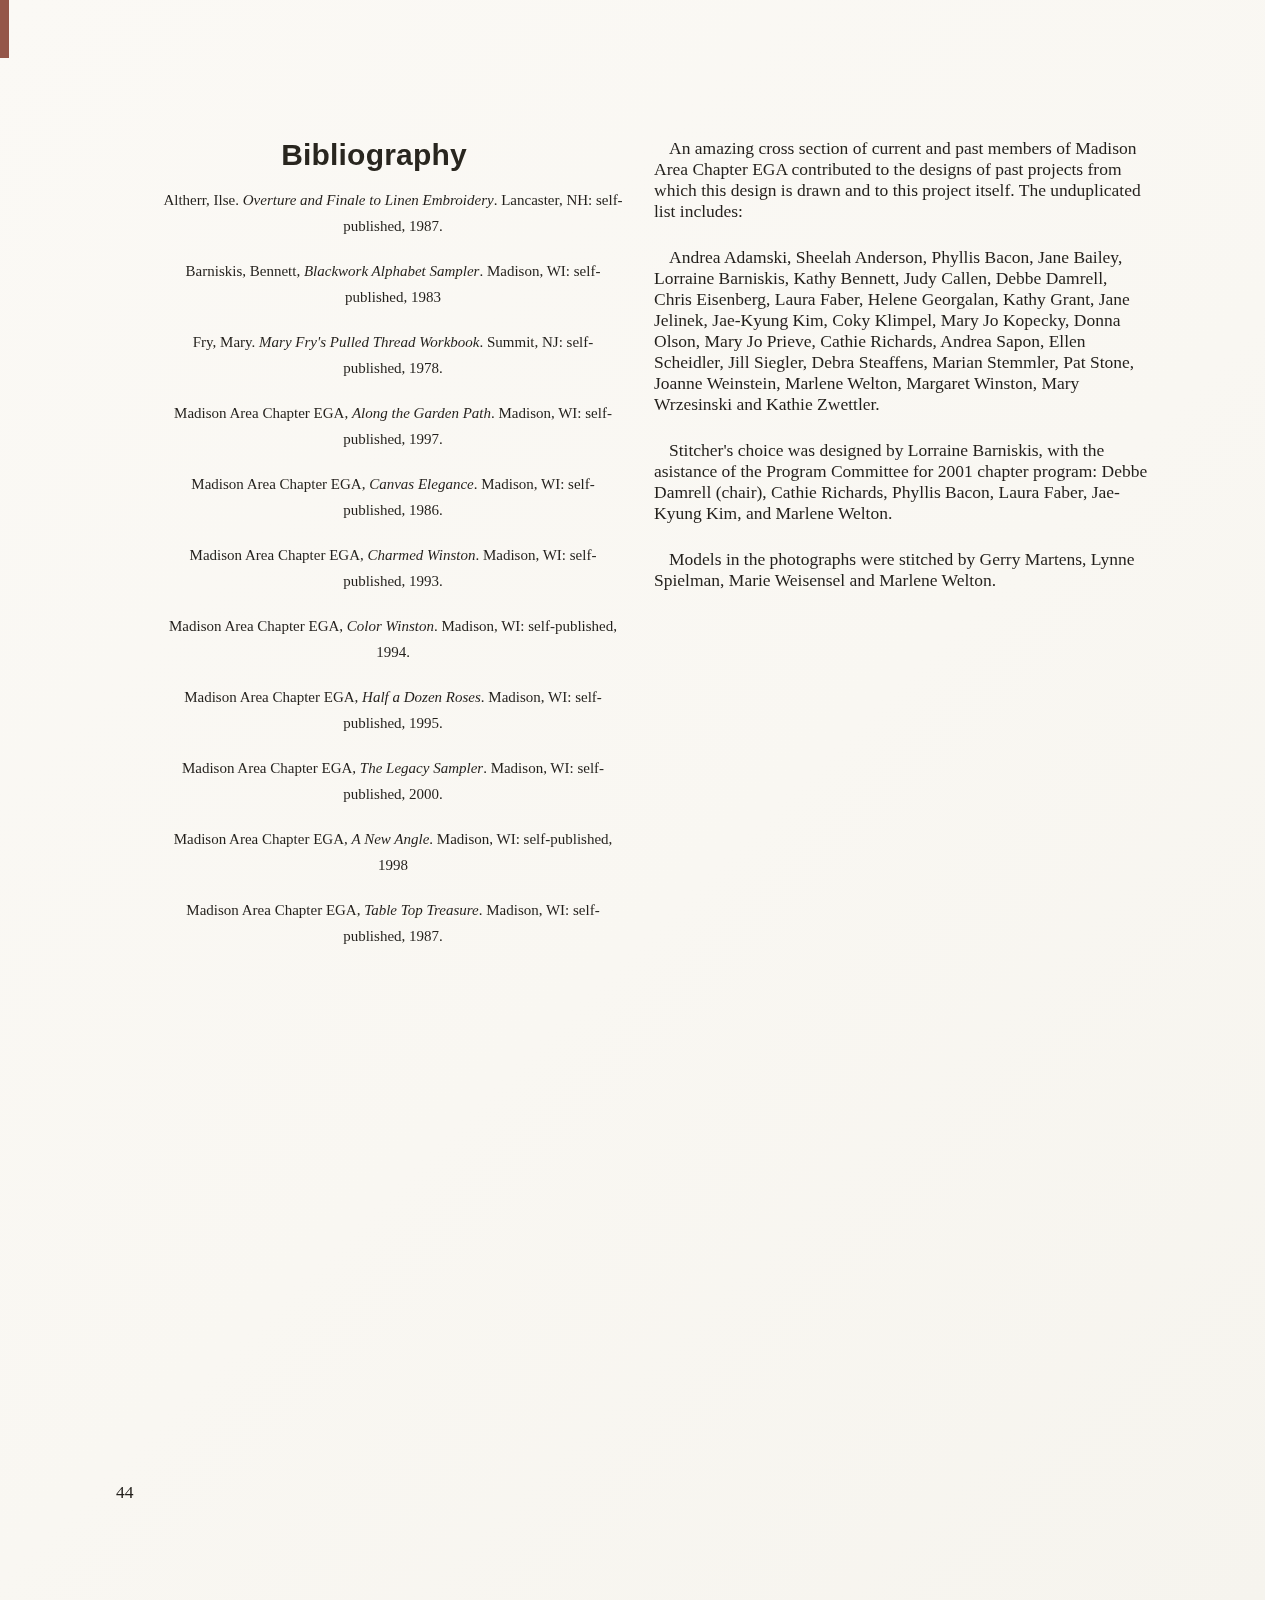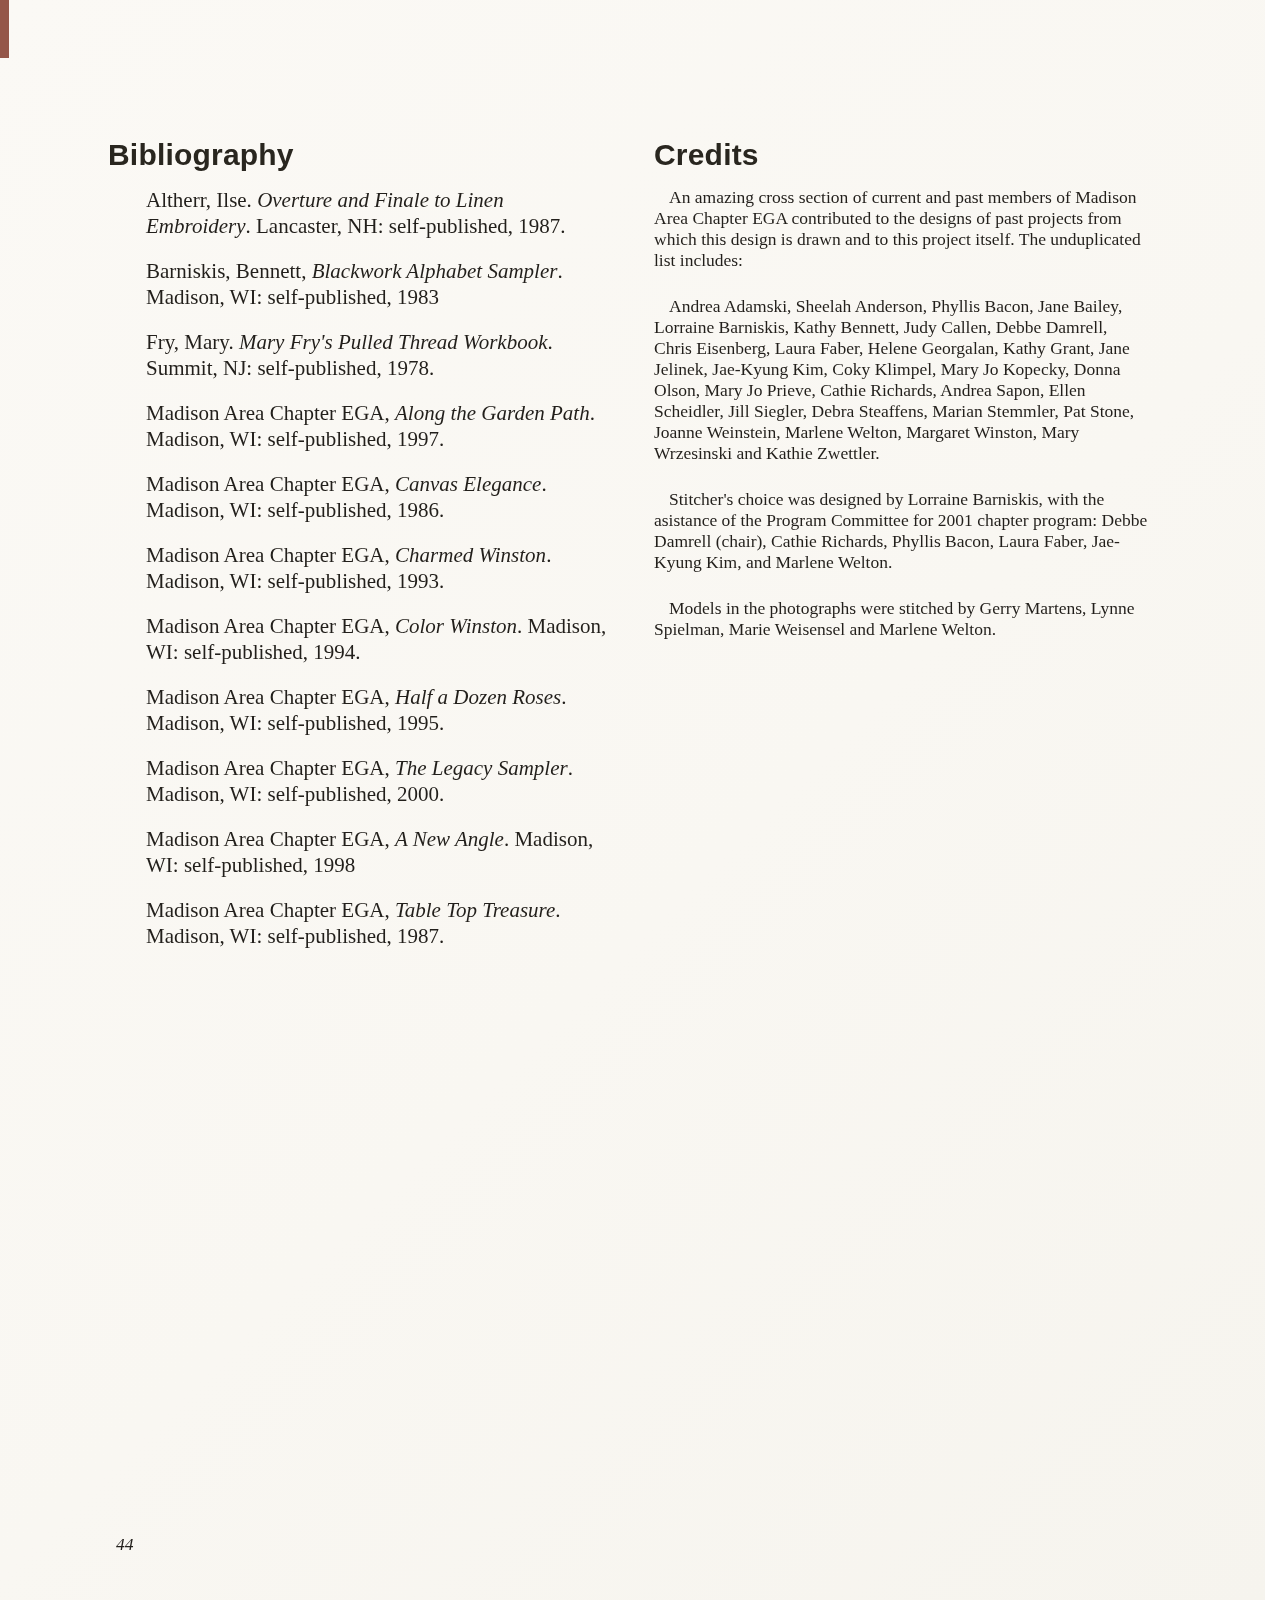--- a/index.html
+++ b/index.html
@@ -23,58 +23,58 @@
     width: 9px;
     height: 58px;
     background: #7a2d1e;
     opacity: 0.8;
   }
   .col {
     position: absolute;
     top: 138px;
   }
   .col-left {
-    left: 108px;
+    left: 124px;
     width: 500px;
+    text-align: center;
   }
   .col-right {
     left: 654px;
     width: 494px;
   }
   .heading {
     font-family: "Liberation Sans", sans-serif;
     font-weight: bold;
     font-size: 30px;
     letter-spacing: 0.2px;
     margin: 0 0 15px 0;
     color: #29261f;
   }
   .bib-list {
     margin-left: 38px;
   }
   .bib-entry {
-    font-size: 21px;
+    font-size: 15px;
     line-height: 26px;
     margin: 0 0 19px 0;
   }
   .italic {
     font-style: italic;
   }
   .credit-para {
     font-size: 17.5px;
     line-height: 21px;
     margin: 0 0 25px 0;
     text-indent: 15px;
   }
   .page-number {
     position: absolute;
     left: 116px;
-    top: 1534px;
+    top: 1482px;
     font-size: 17.5px;
-    font-style: italic;
   }
 </style>
 </head>
 <body>
 
 <div class="page">
 
   <div class="scan-edge"></div>
 
   <section class="col col-left">
@@ -88,21 +88,20 @@
         <p class="bib-entry"><span>Madison Area Chapter EGA, </span><span class="italic">Charmed Winston</span><span>. Madison, WI: self-published, 1993.</span></p>
         <p class="bib-entry"><span>Madison Area Chapter EGA, </span><span class="italic">Color Winston</span><span>. Madison, WI: self-published, 1994.</span></p>
         <p class="bib-entry"><span>Madison Area Chapter EGA, </span><span class="italic">Half a Dozen Roses</span><span>. Madison, WI: self-published, 1995.</span></p>
         <p class="bib-entry"><span>Madison Area Chapter EGA, </span><span class="italic">The Legacy Sampler</span><span>. Madison, WI: self-published, 2000.</span></p>
         <p class="bib-entry"><span>Madison Area Chapter EGA, </span><span class="italic">A New Angle</span><span>. Madison, WI: self-published, 1998</span></p>
         <p class="bib-entry"><span>Madison Area Chapter EGA, </span><span class="italic">Table Top Treasure</span><span>. Madison, WI: self-published, 1987.</span></p>
       </div>
   </section>
 
   <section class="col col-right">
-    <h1 class="heading">Credits</h1>
     <div>
         <p class="credit-para">An amazing cross section of current and past members of Madison Area Chapter EGA contributed to the designs of past projects from which this design is drawn and to this project itself. The unduplicated list includes:</p>
         <p class="credit-para">Andrea Adamski, Sheelah Anderson, Phyllis Bacon, Jane Bailey, Lorraine Barniskis, Kathy Bennett, Judy Callen, Debbe Damrell, Chris Eisenberg, Laura Faber, Helene Georgalan, Kathy Grant, Jane Jelinek, Jae-Kyung Kim, Coky Klimpel, Mary Jo Kopecky, Donna Olson, Mary Jo Prieve, Cathie Richards, Andrea Sapon, Ellen Scheidler, Jill Siegler, Debra Steaffens, Marian Stemmler, Pat Stone, Joanne Weinstein, Marlene Welton, Margaret Winston, Mary Wrzesinski and Kathie Zwettler.</p>
         <p class="credit-para">Stitcher's choice was designed by Lorraine Barniskis, with the asistance of the Program Committee for 2001 chapter program: Debbe Damrell (chair), Cathie Richards, Phyllis Bacon, Laura Faber, Jae-Kyung Kim, and Marlene Welton.</p>
         <p class="credit-para">Models in the photographs were stitched by Gerry Martens, Lynne Spielman, Marie Weisensel and Marlene Welton.</p>
       </div>
   </section>
 
   <div class="page-number">44</div>
 

